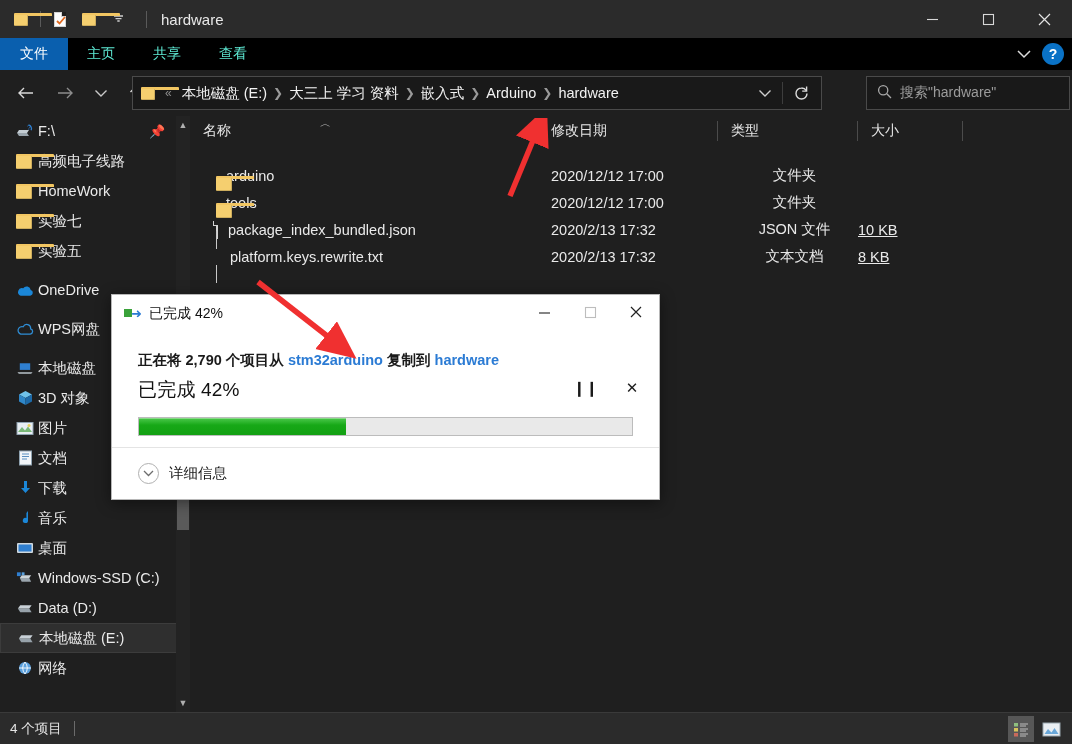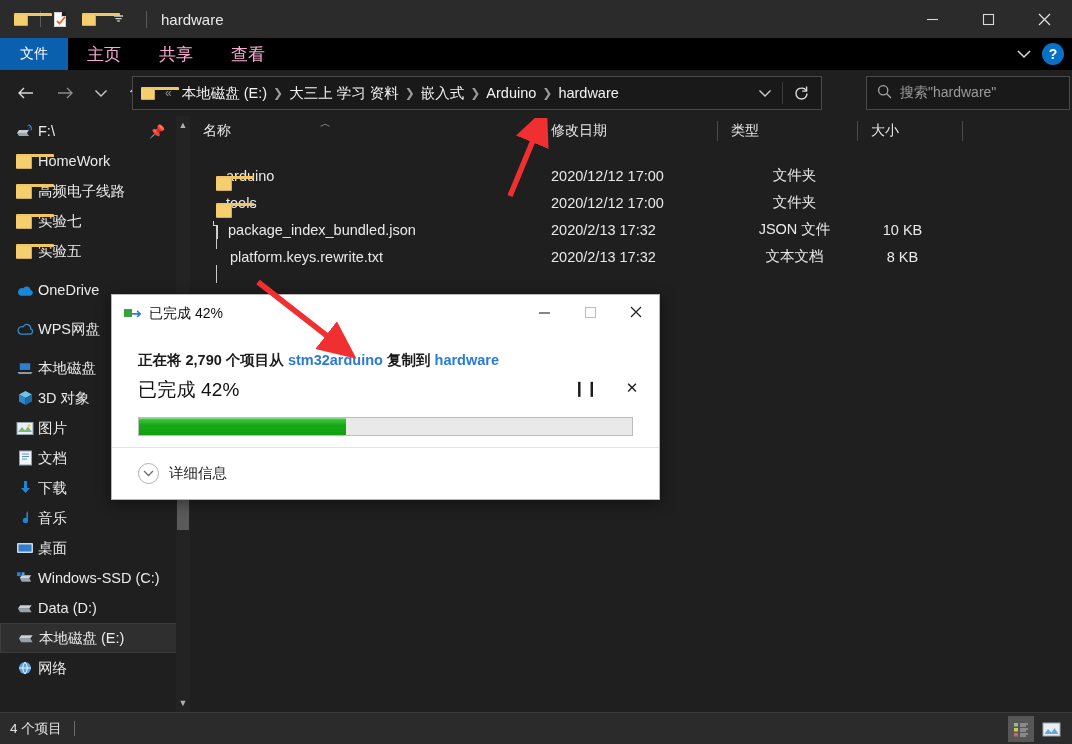--- a/index.html
+++ b/index.html
@@ -65,21 +65,21 @@
   
   .ribbon {
     position: absolute; left: 0; top: 38px; width: 1072px; height: 32px;
     background: #000; display: flex; align-items: stretch;
   }
   .tab-file {
     width: 68px; background: #0a5fae; color: #fff; font-size: 14px;
     display: flex; align-items: center; justify-content: center;
   }
   .tab {
-    padding: 0 19px; color: #f9a8d4; font-size: 17px;
+    padding: 0 19px; color: #5eead4; font-size: 14px;
     display: flex; align-items: center;
   }
   .ribbon-right { position: absolute; right: 8px; top: 0; height: 32px; display: flex; align-items: center; gap: 10px; }
   .help-btn {
     width: 22px; height: 22px; border-radius: 50%; background: #0a72c6;
     color: #fff; font-size: 14px; font-weight: bold;
     display: flex; align-items: center; justify-content: center;
   }
 
   
@@ -156,21 +156,21 @@
   }
   .sortcaret {
     position: absolute; left: 130px; top: 0px; color: #b5b5b5; font-size: 11px;
   }
   .row {
     height: 27px; display: flex; align-items: center; color: #e9e9e9; font-size: 14.5px;
   }
   .c-name { width: 348px; display: flex; align-items: center; padding-left: 26px; gap: 10px; }
   .c-date { width: 180px; padding-left: 13px; }
   .c-type { width: 140px; padding-left: 13px; text-align: center; }
-  .c-size { width: 105px; text-align: center; padding-right: 16px; }
+  .c-size { width: 105px; text-align: left; padding-right: 16px; text-decoration: underline; }
 
   
   .statusbar {
     position: absolute; left: 0; bottom: 0; width: 1072px; height: 32px;
     background: #2b2b2b; display: flex; align-items: center;
     border-top: 1px solid #3a3a3a;
   }
   .status-text { color: #e4e4e4; font-size: 13.5px; padding-left: 10px; }
   .status-sep { width: 1px; height: 15px; background: #6b6b6b; margin-left: 12px; }
   .viewbtns { position: absolute; right: 8px; top: 3px; display: flex; gap: 4px; }
@@ -374,30 +374,30 @@
       <span class="pin">📌</span>
     </div>
 
     <div class="nav-item">
       <span class="nav-ico">
         <span class="folder-ico lg">
             <span class="tab"></span>
             <span class="body"></span>
           </span>
       </span>
-      <span>HomeWork</span>
+      <span>高频电子线路</span>
     </div>
     <div class="nav-item">
       <span class="nav-ico">
         <span class="folder-ico lg">
             <span class="tab"></span>
             <span class="body"></span>
           </span>
       </span>
-      <span>高频电子线路</span>
+      <span>HomeWork</span>
     </div>
     <div class="nav-item">
       <span class="nav-ico">
         <span class="folder-ico lg">
             <span class="tab"></span>
             <span class="body"></span>
           </span>
       </span>
       <span>实验七</span>
     </div>

